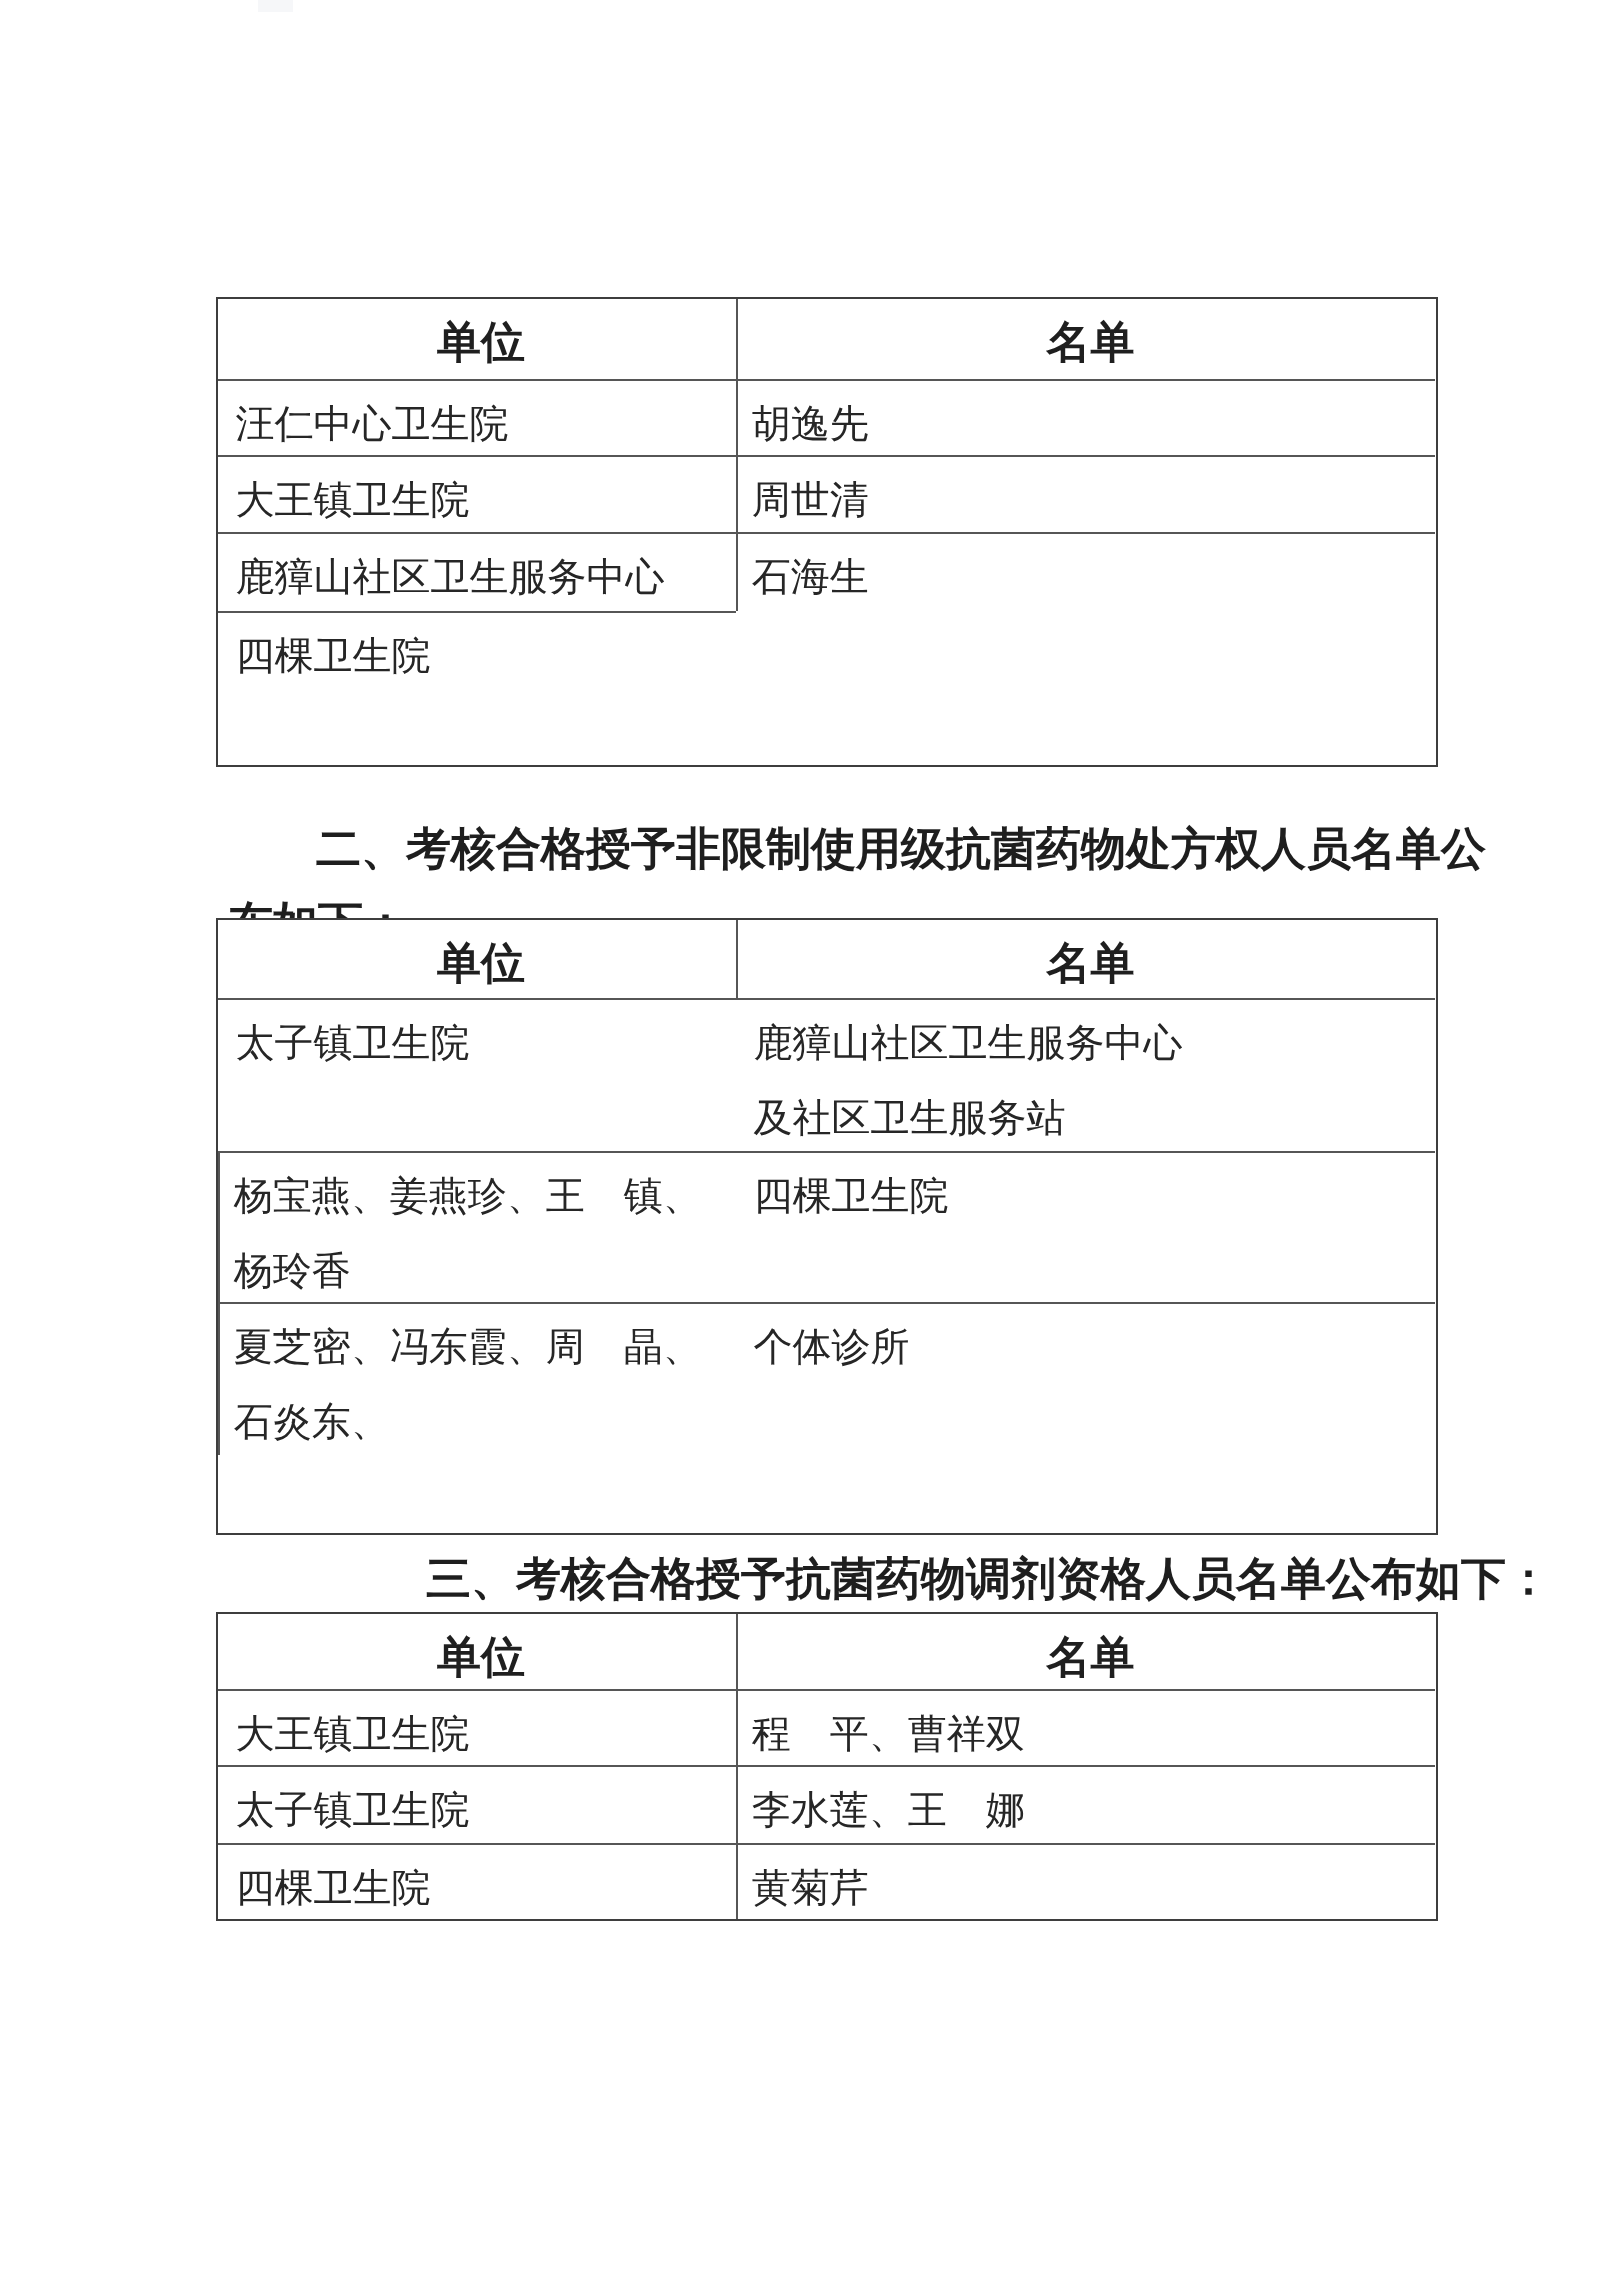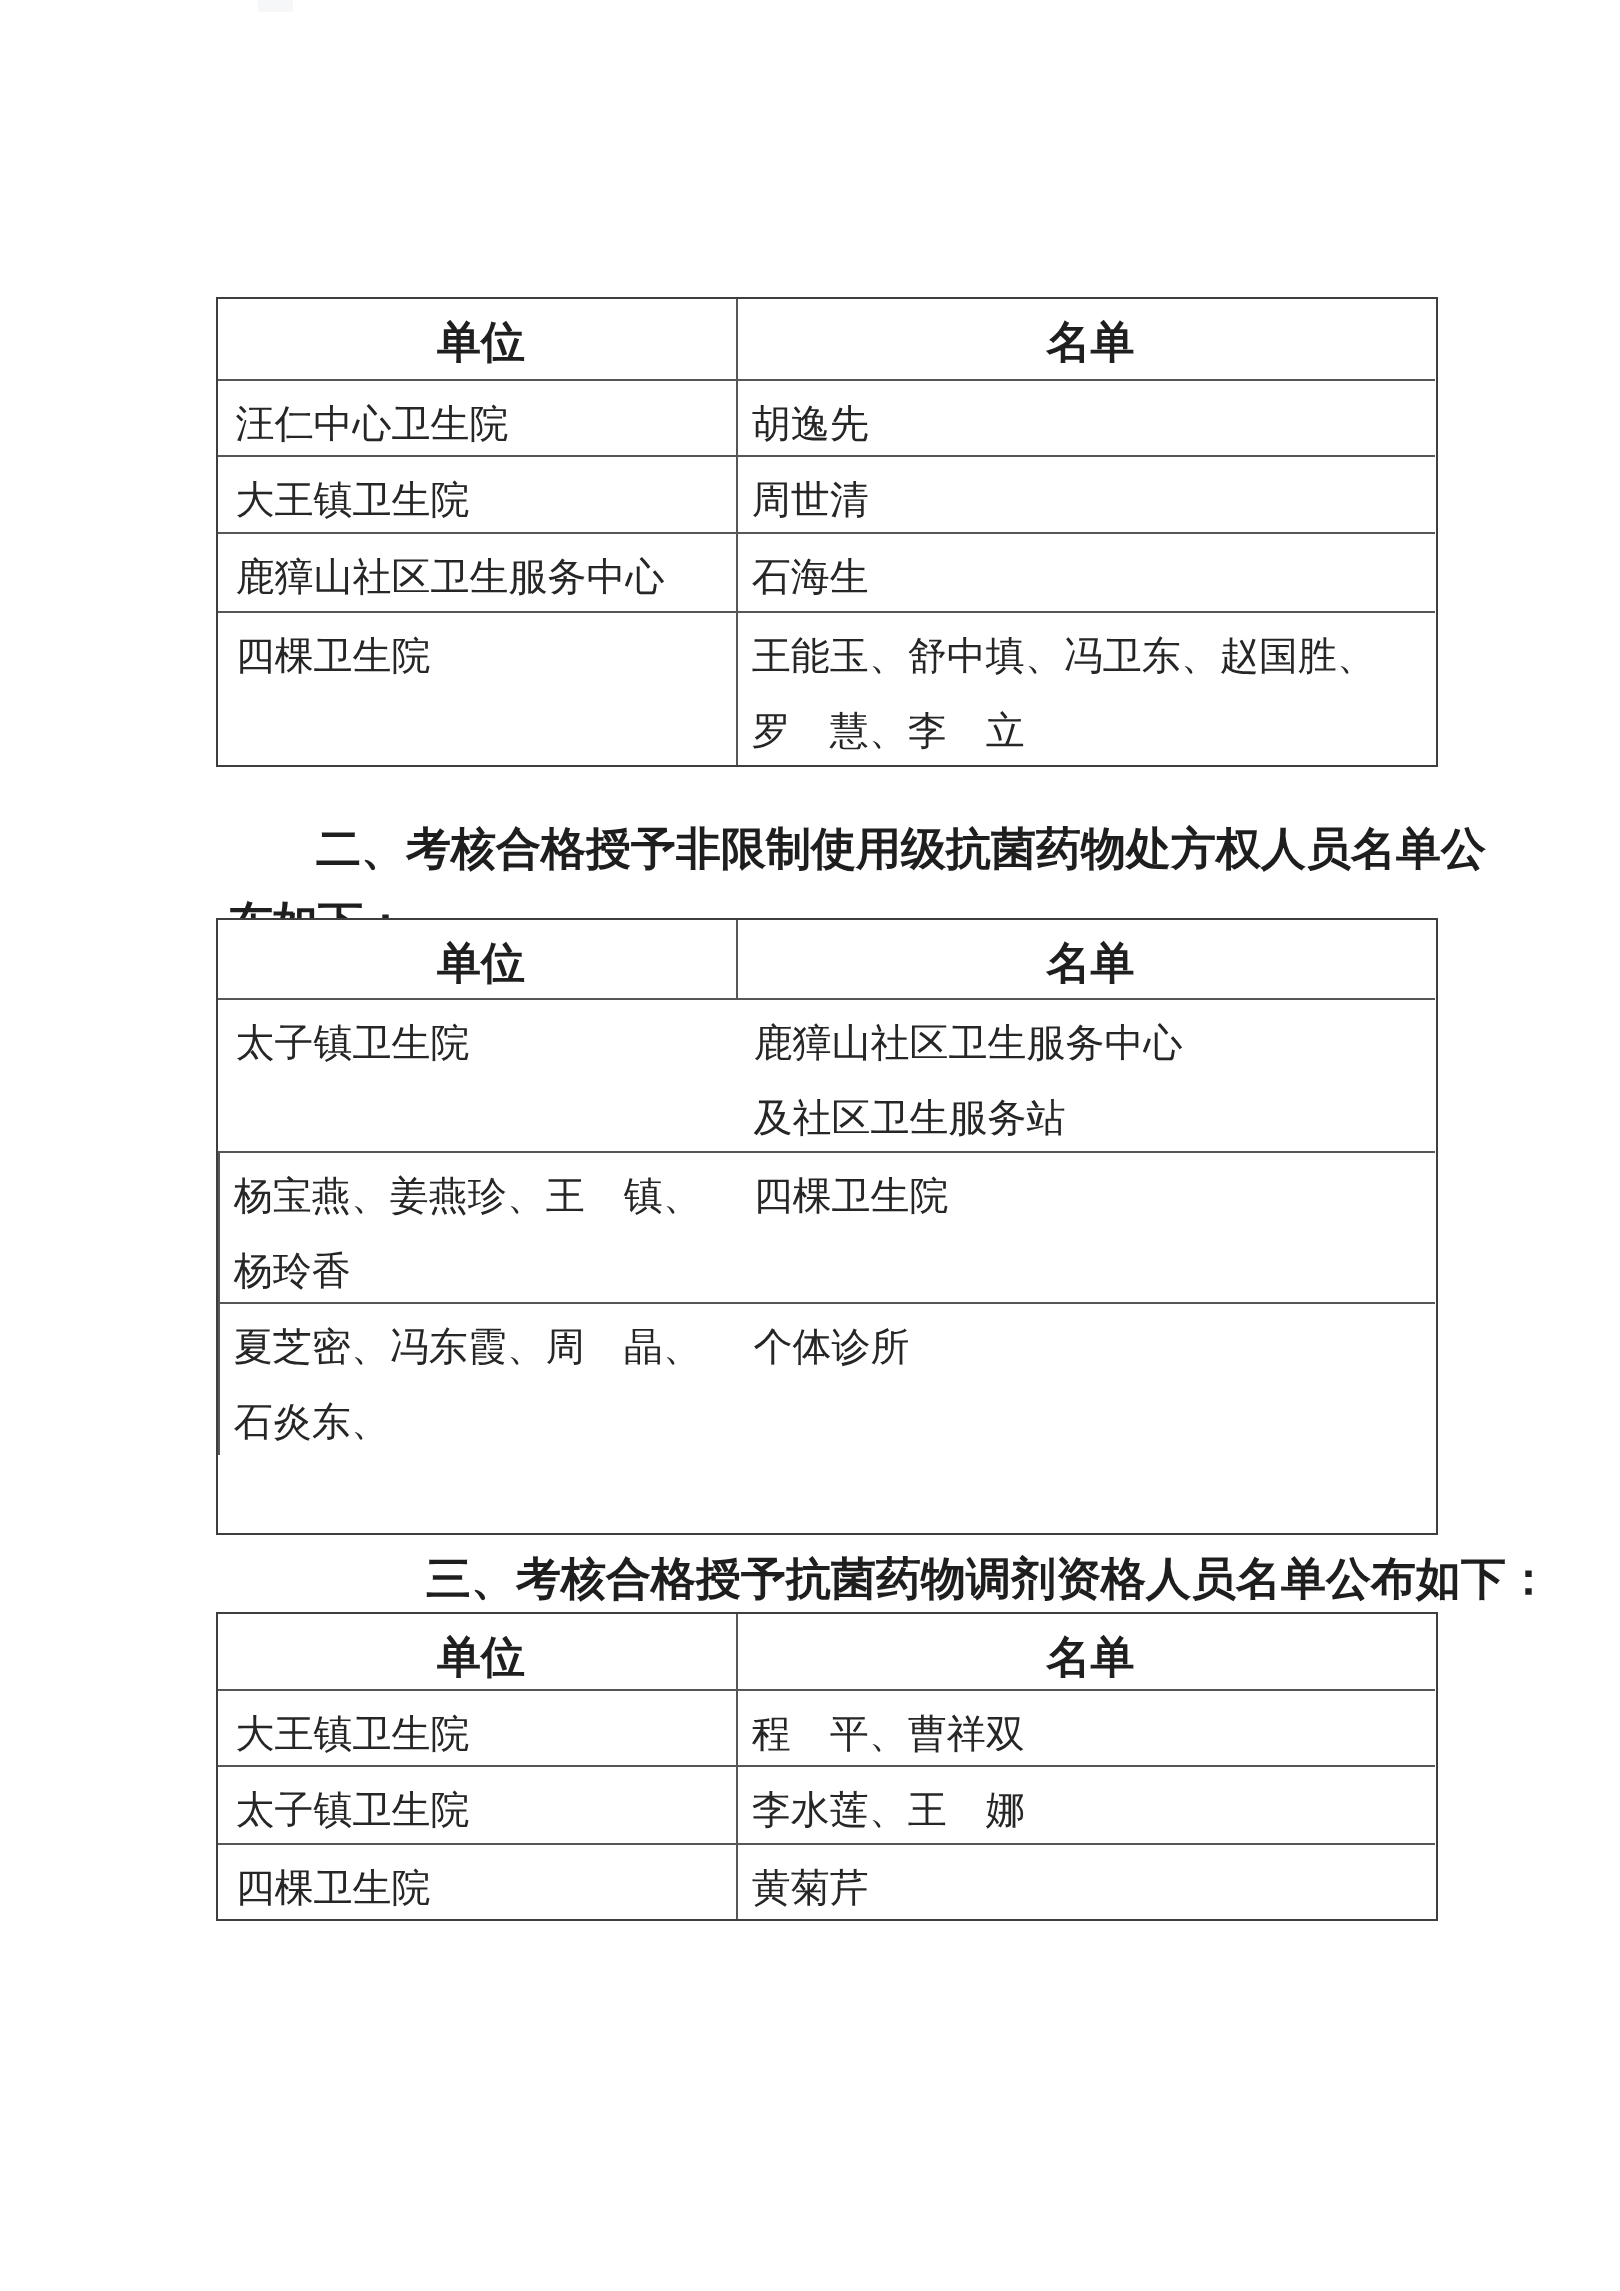--- a/index.html
+++ b/index.html
@@ -72,22 +72,20 @@
     <div class="cell bt">汪仁中心卫生院</div>
     <div class="cell bt c2">胡逸先</div>
 
     <div class="cell bt">大王镇卫生院</div>
     <div class="cell bt c2">周世清</div>
 
     <div class="cell bt">鹿獐山社区卫生服务中心</div>
     <div class="cell bt c2">石海生</div>
 
     <div class="cell bt">四棵卫生院</div>
-    <div class="cell bt c2">王能玉、舒中填、冯卫东、赵国胜、
-罗　慧、李　立</div>
   </div>
 
   <div class="heading" id="h2">二、考核合格授予非限制使用级抗菌药物处方权人员名单公
 布如下：</div>
 
   <div class="tbl" id="t2">
     <div class="cell head">单位</div>
     <div class="cell head c2">名单</div>
 
     <div class="cell bt">太子镇卫生院</div>

